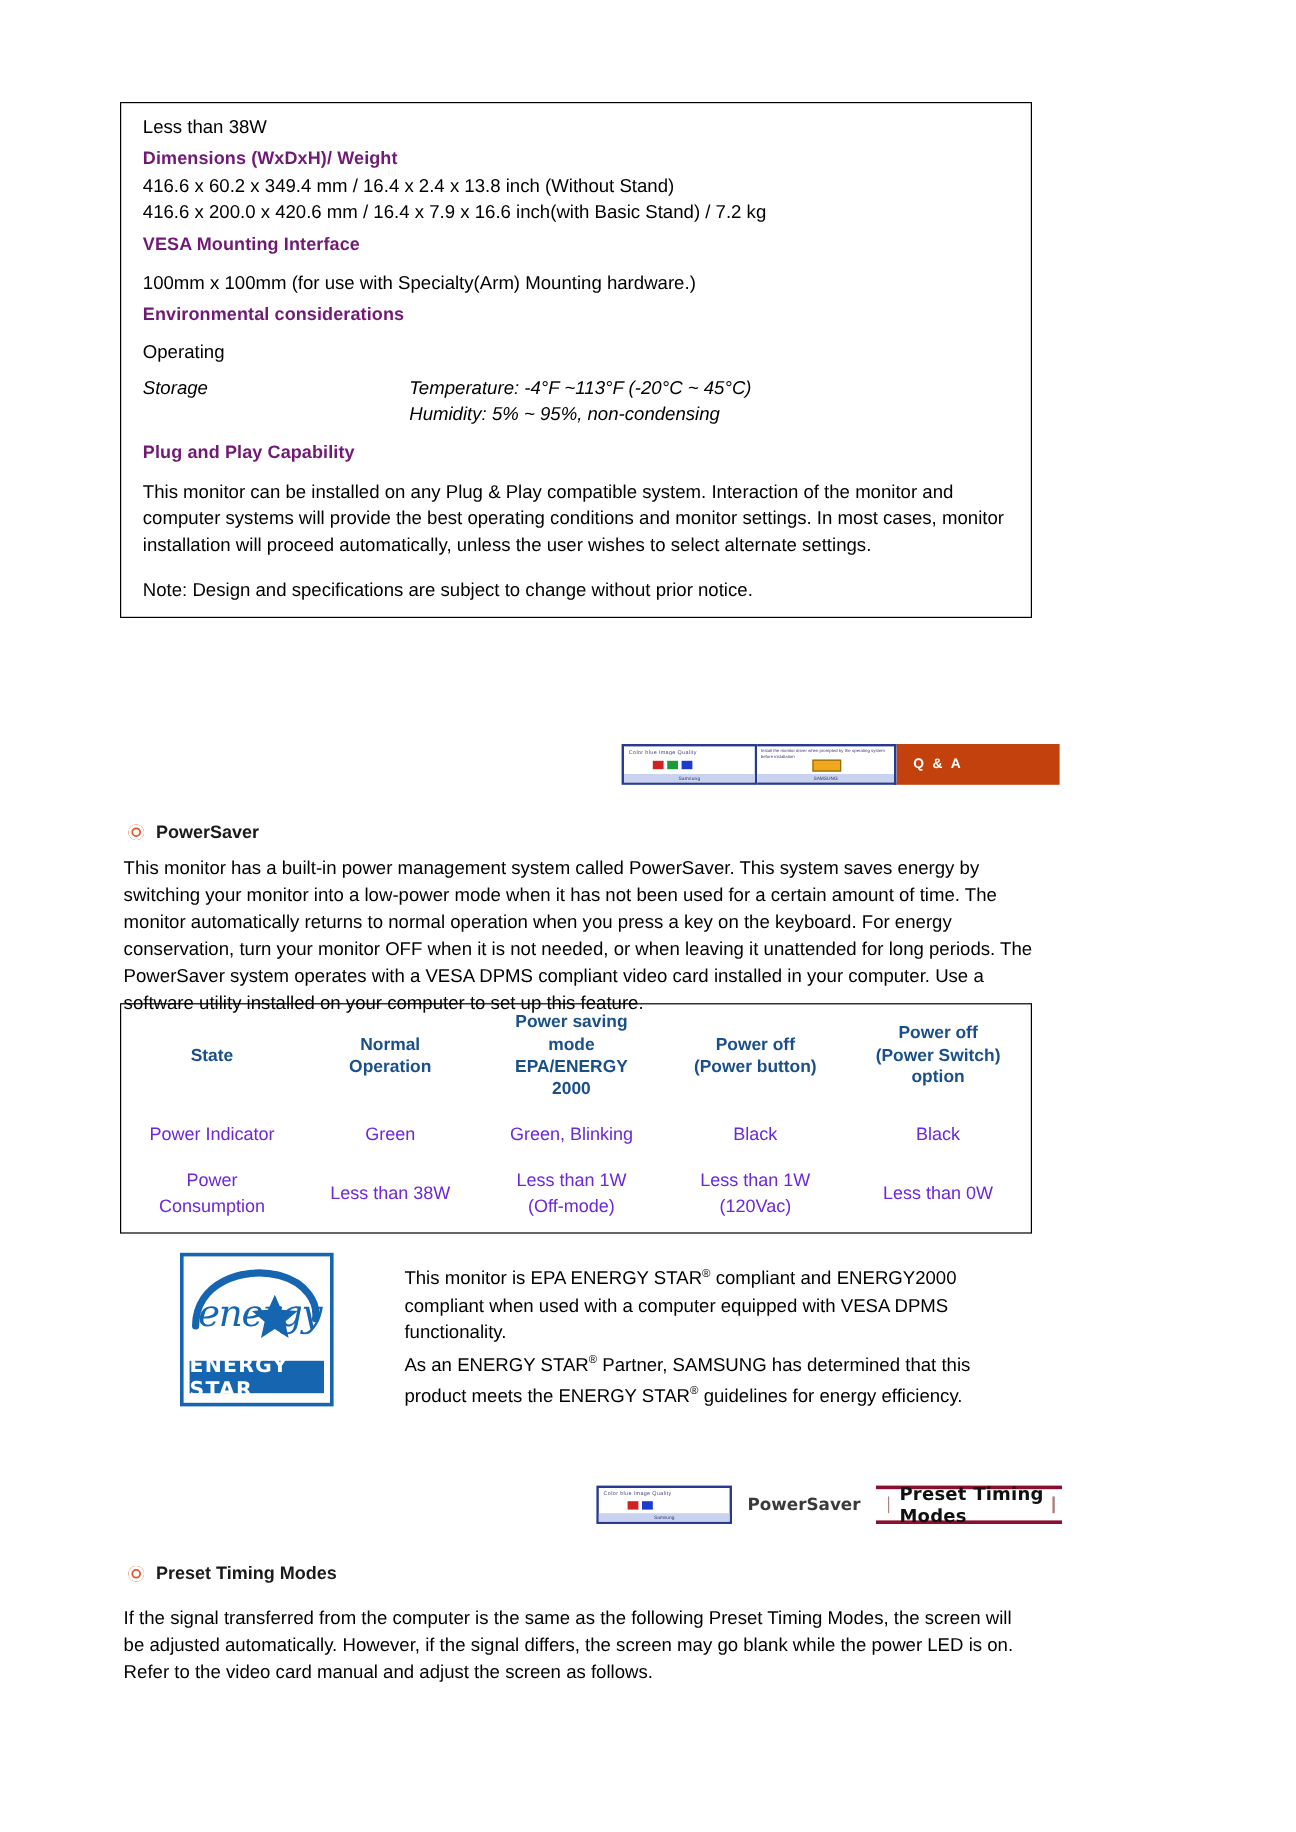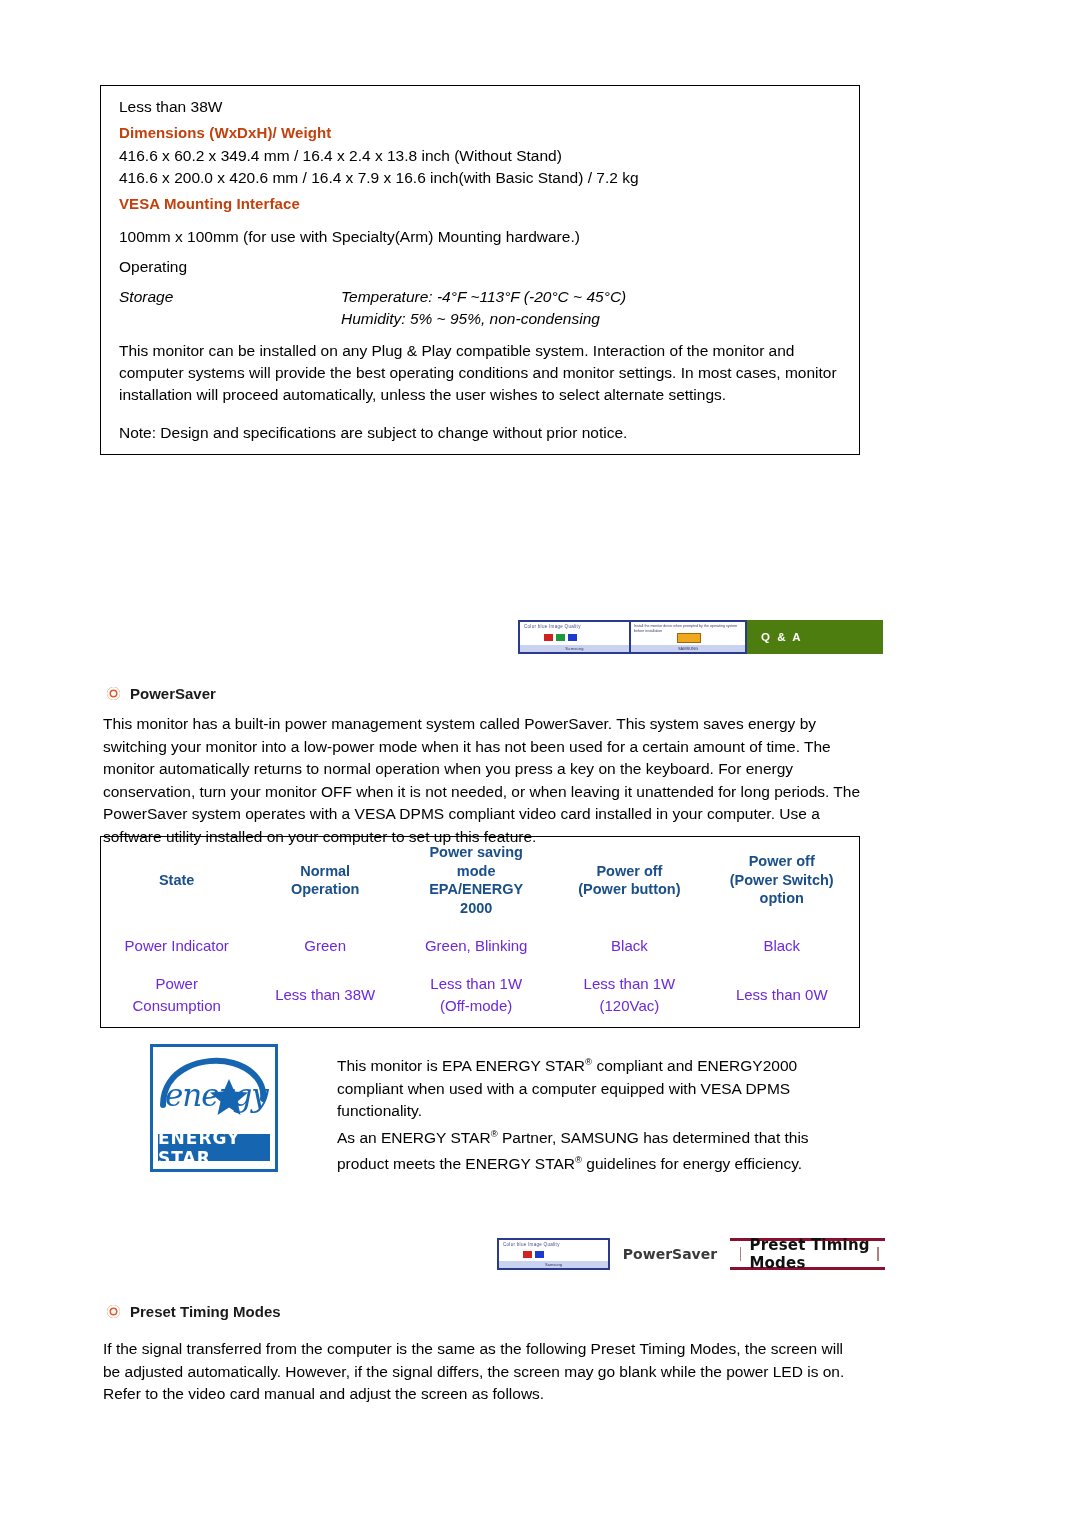--- a/index.html
+++ b/index.html
@@ -35,21 +35,21 @@
     padding: 0;
   }
   .spec-row {
     font-size: 15.5px;
     line-height: 22px;
     padding: 0 18px;
     color: #000;
   }
   .spec-head {
     font-weight: bold;
-    color: #c2410c;
+    color: #701a75;
     font-size: 15px;
     padding: 6px 18px 4px 18px;
     letter-spacing: .1px;
   }
   .spec-pad-top { padding-top: 10px; }
   .two-col {
     display: flex;
     padding: 0 18px;
     font-size: 15.5px;
     line-height: 22px;
@@ -145,21 +145,21 @@
     height: 7px;
     background: #c9d2ef;
     display: flex;
     align-items: center;
     justify-content: center;
     font-size: 4px;
     color: #33336b;
   }
   .nav-black {
     flex: 1;
-    background: #4d7c0f;
+    background: #c2410c;
     color: #ffffff;
     font-size: 11.5px;
     font-weight: bold;
     letter-spacing: 2px;
     display: flex;
     align-items: center;
     padding-left: 14px;
     text-align: center;
   }
 
@@ -356,30 +356,32 @@
 
 <div class="page">
 
   <div class="spec-box">
     <div class="spec-row spec-pad-top">Less than 38W</div>
     <div class="spec-head">Dimensions (WxDxH)/ Weight</div>
     <div class="spec-row">416.6 x 60.2 x 349.4 mm / 16.4 x 2.4 x 13.8 inch (Without Stand)</div>
     <div class="spec-row">416.6 x 200.0 x 420.6 mm / 16.4 x 7.9 x 16.6 inch(with Basic Stand) / 7.2 kg</div>
     <div class="spec-head">VESA Mounting Interface</div>
     <div class="spec-row spec-pad-top">100mm x 100mm (for use with Specialty(Arm) Mounting hardware.)</div>
+    <div class="spec-head">Environmental considerations</div>
     <div class="two-col" style="padding-top:8px;">
       <div class="c1">Operating</div>
     </div>
     <div class="two-col" style="padding-top:8px;font-style:italic;">
       <div class="c1">Storage</div>
       <div class="c2">
         <div>Temperature: -4°F ~113°F (-20°C ~ 45°C)</div>
         <div>Humidity: 5% ~ 95%, non-condensing</div>
       </div>
     </div>
+    <div class="spec-head" style="padding-top:12px;">Plug and Play Capability</div>
     <div class="para">This monitor can be installed on any Plug &amp; Play compatible system. Interaction of the monitor and computer systems will provide the best operating conditions and monitor settings. In most cases, monitor installation will proceed automatically, unless the user wishes to select alternate settings.</div>
     <div class="note">Note: Design and specifications are subject to change without prior notice.</div>
   </div>
 
   <div class="navstrip" style="left:518px; top:620px; width:365px;">
     <div class="nav-thumb">
       <div class="tl">Color blue Image Quality</div>
       <div class="sw">
         <i style="background:#cf2222"></i>
         <i style="background:#1a9a3a"></i>

